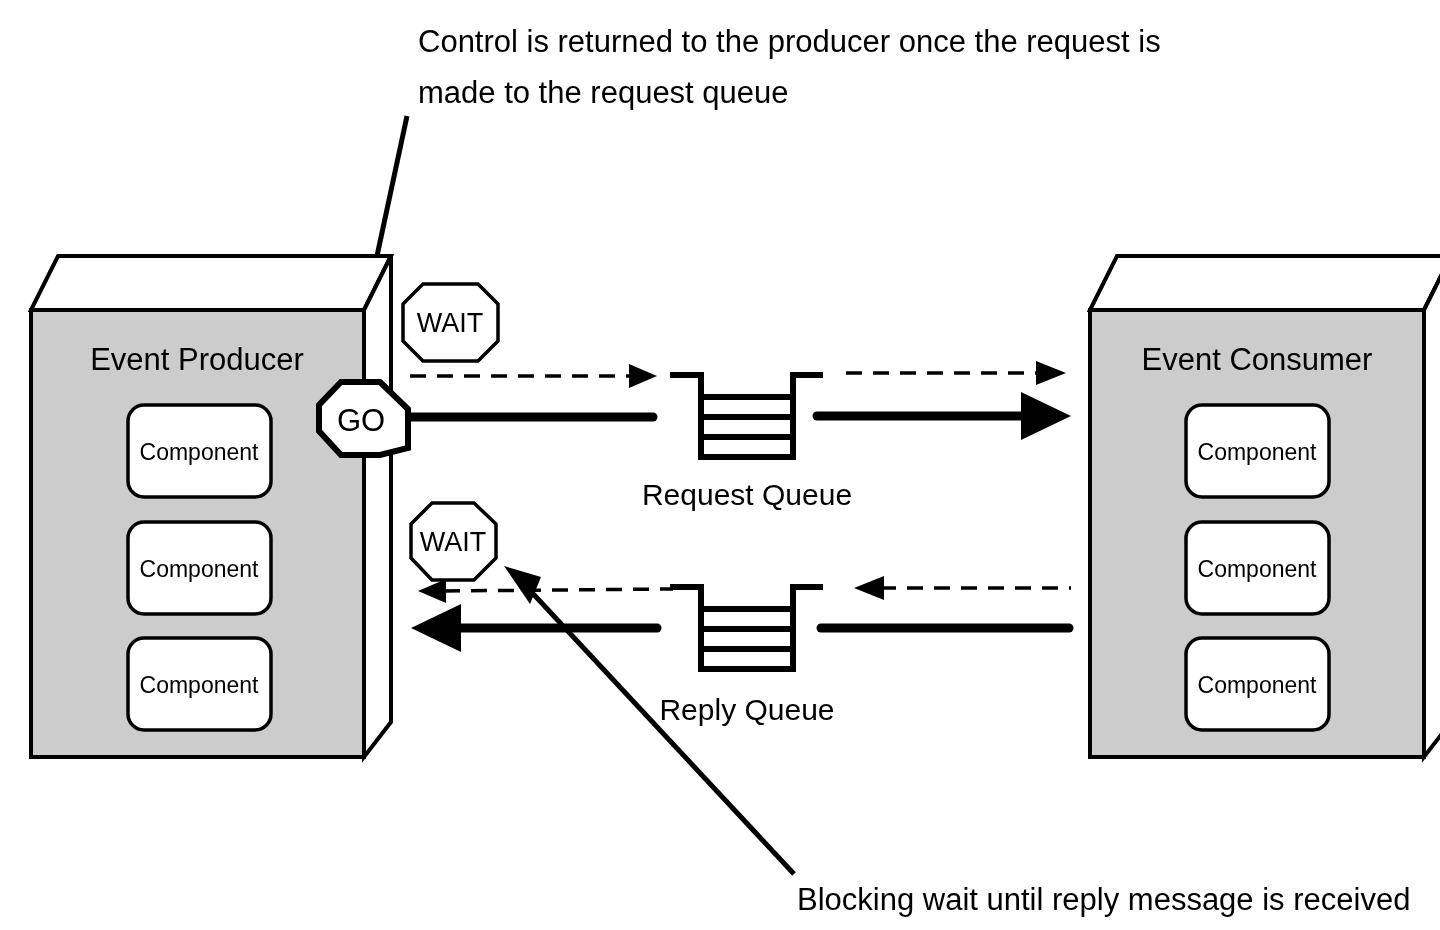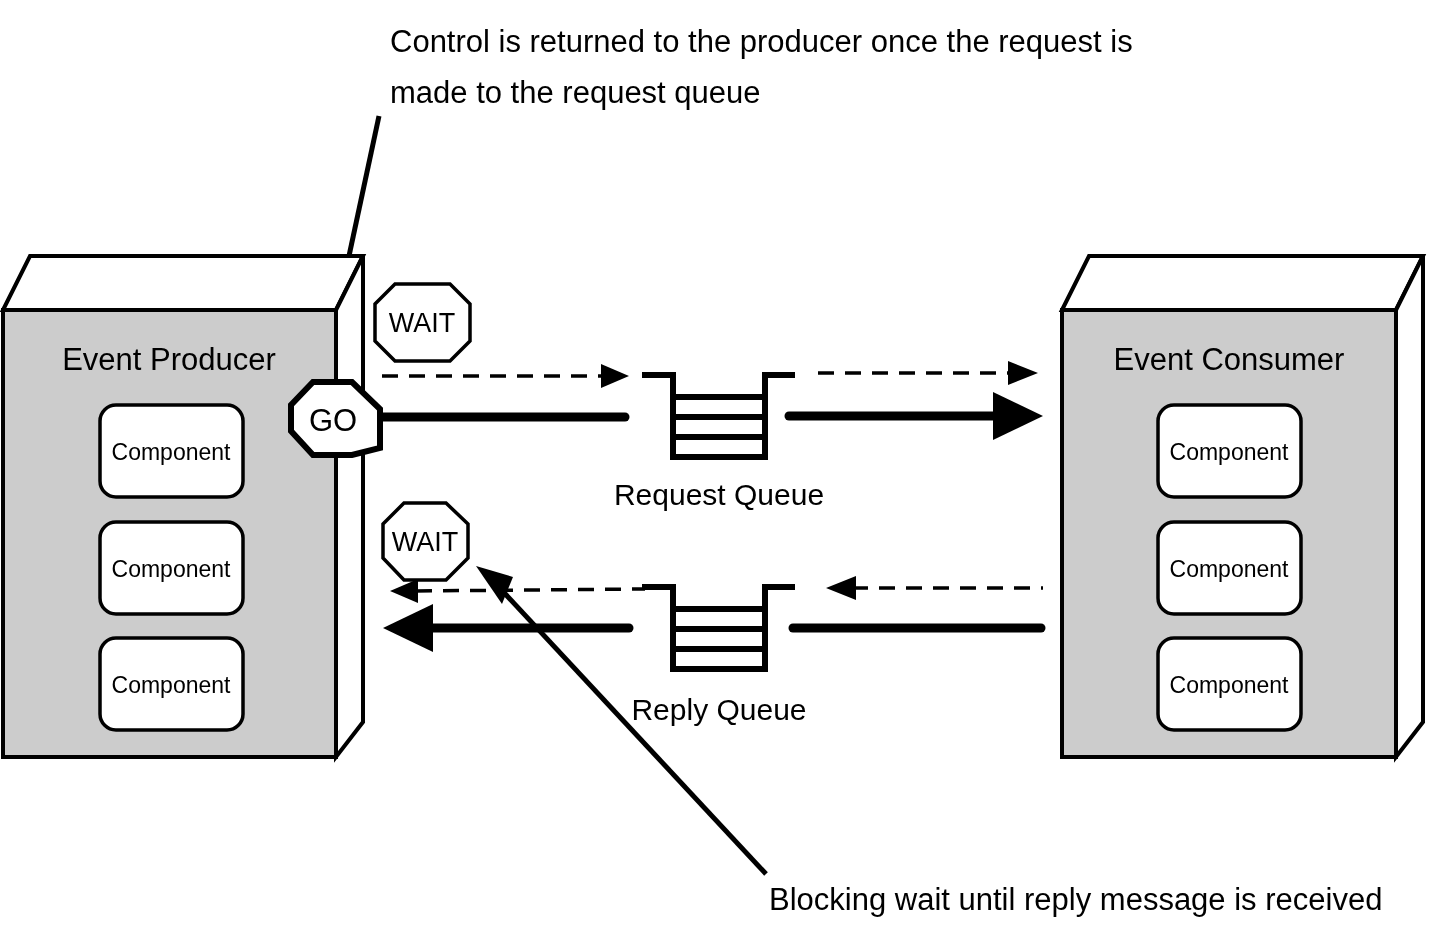--- a/index.html
+++ b/index.html
@@ -11,20 +11,21 @@
   body {
     width: 1440px;
     height: 930px;
     font-family: "Liberation Sans", sans-serif;
     overflow: hidden;
   }
   #diagram-root {
     position: relative;
     width: 1192px;
     height: 930px;
+    padding-left: 28px;
   }
   svg#scene {
     display: block;
     width: 1440px;
     height: 930px;
   }
   .stroke-thick  { fill: none; stroke: #000000; stroke-width: 9; stroke-linecap: round; }
   .stroke-lead   { fill: none; stroke: #000000; stroke-width: 5; }
   .dashline      { fill: none; stroke: #000000; stroke-width: 3.5;
                    stroke-dasharray: 16 11; stroke-linecap: butt; }

